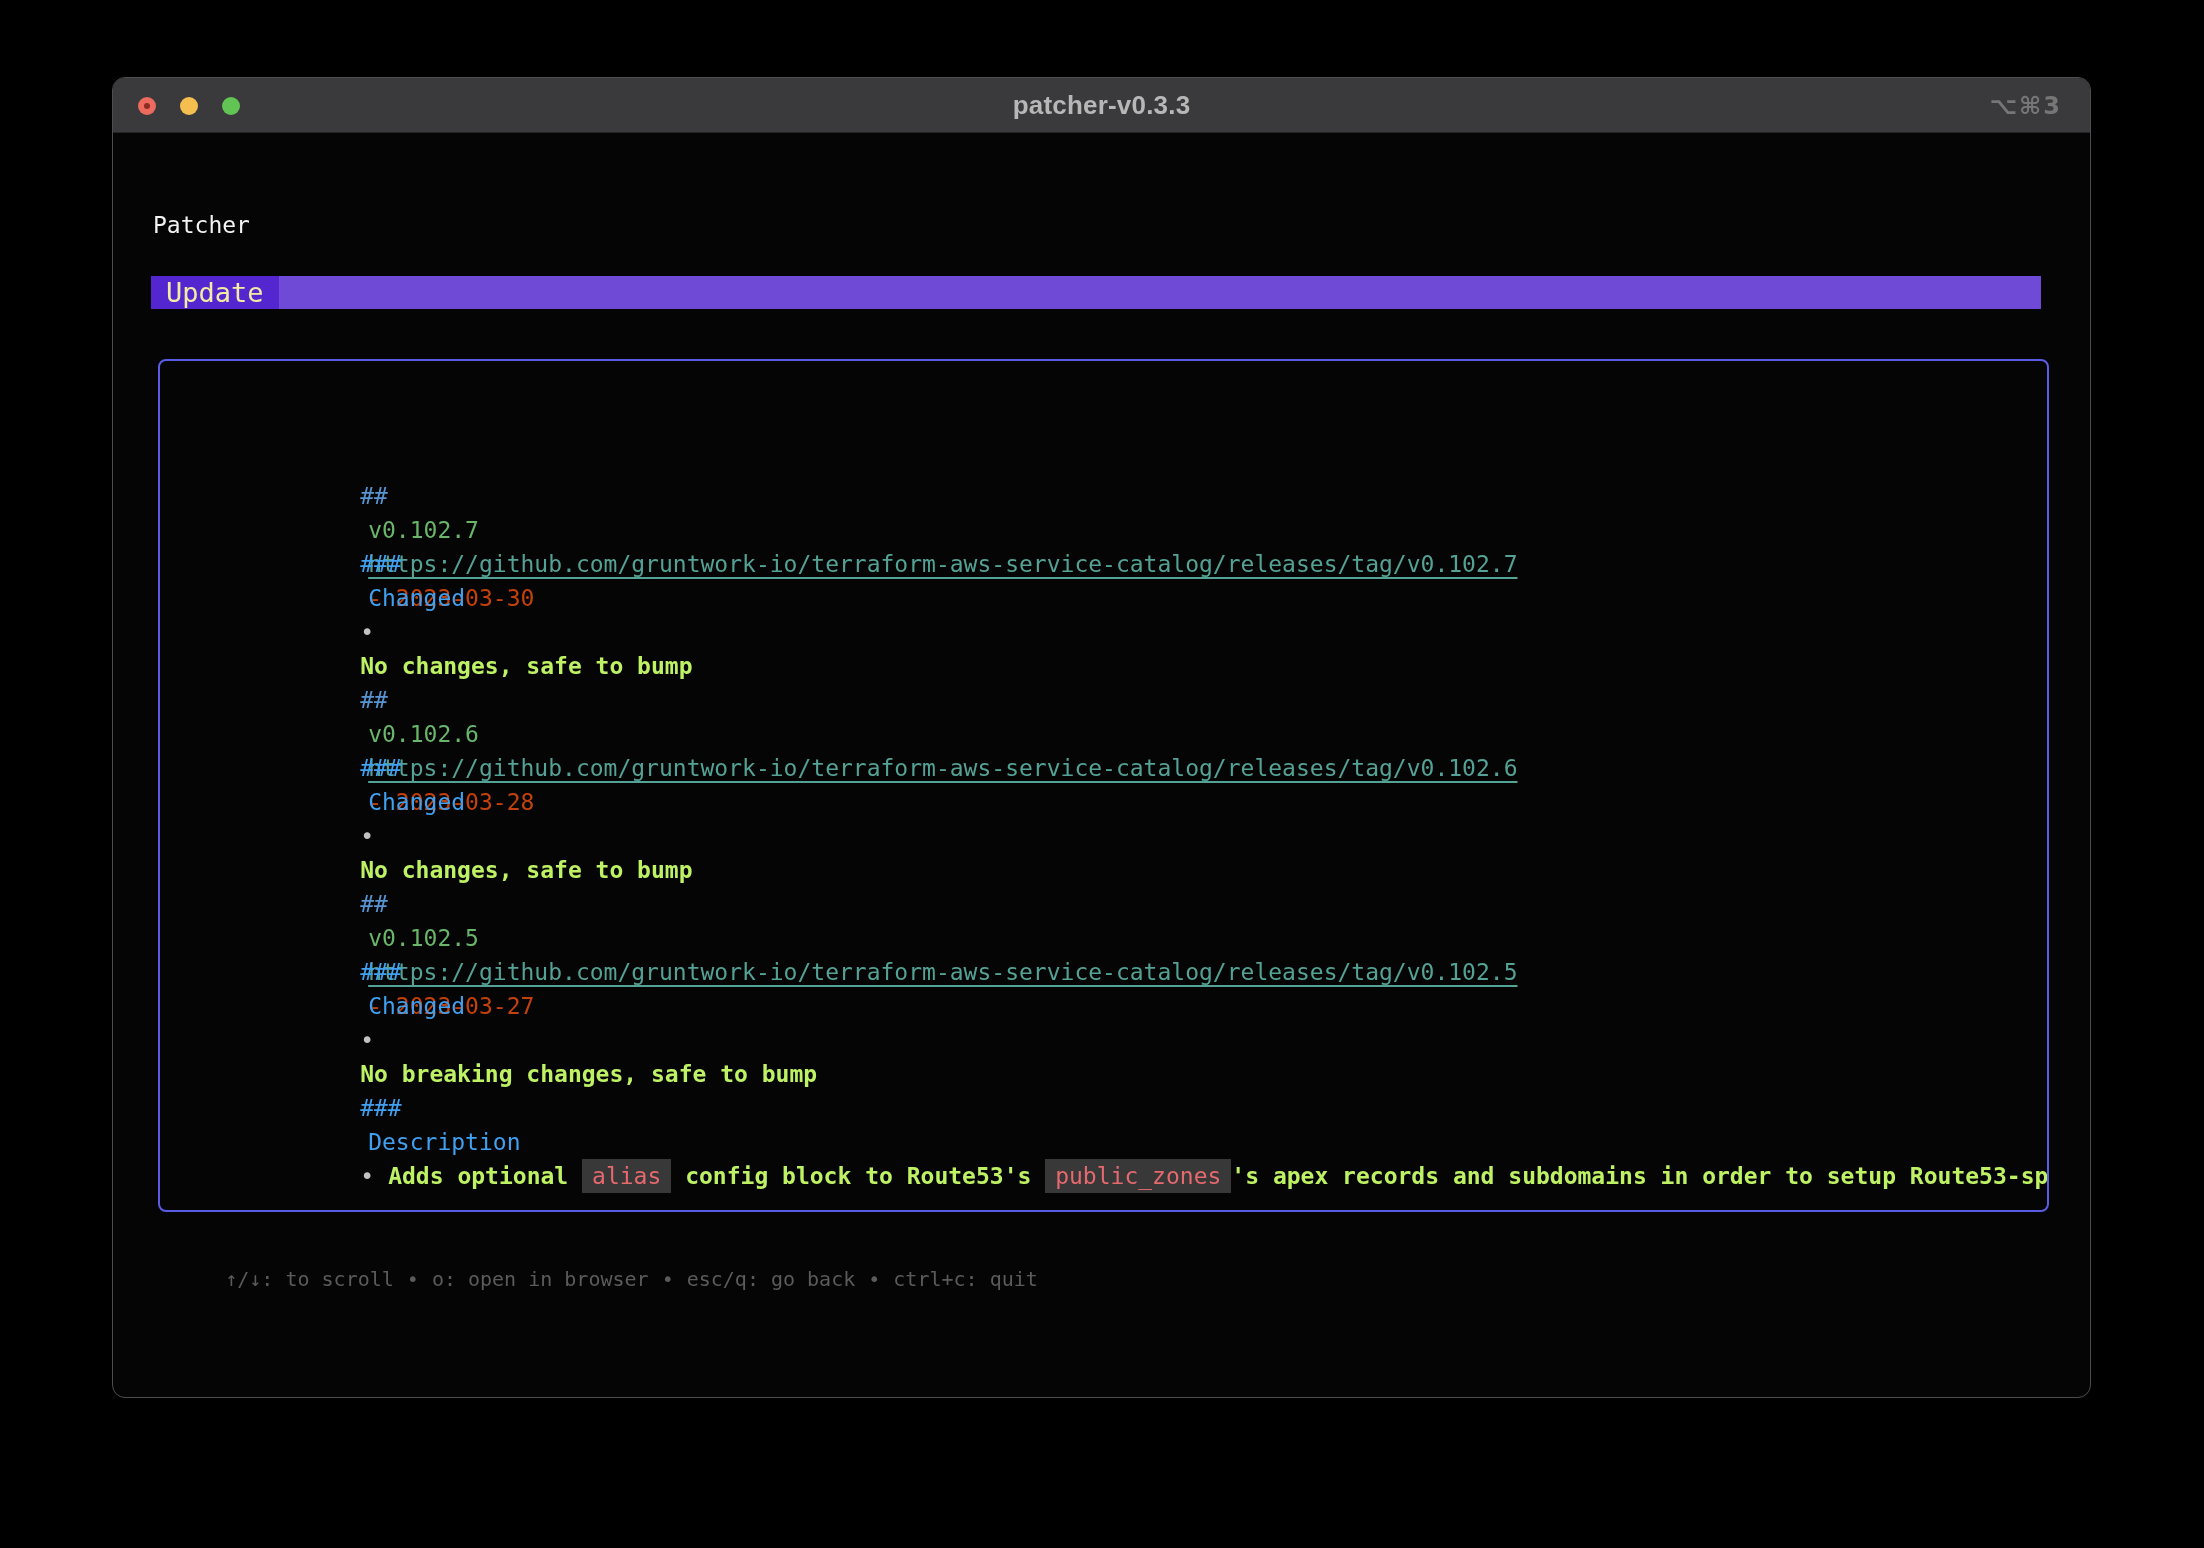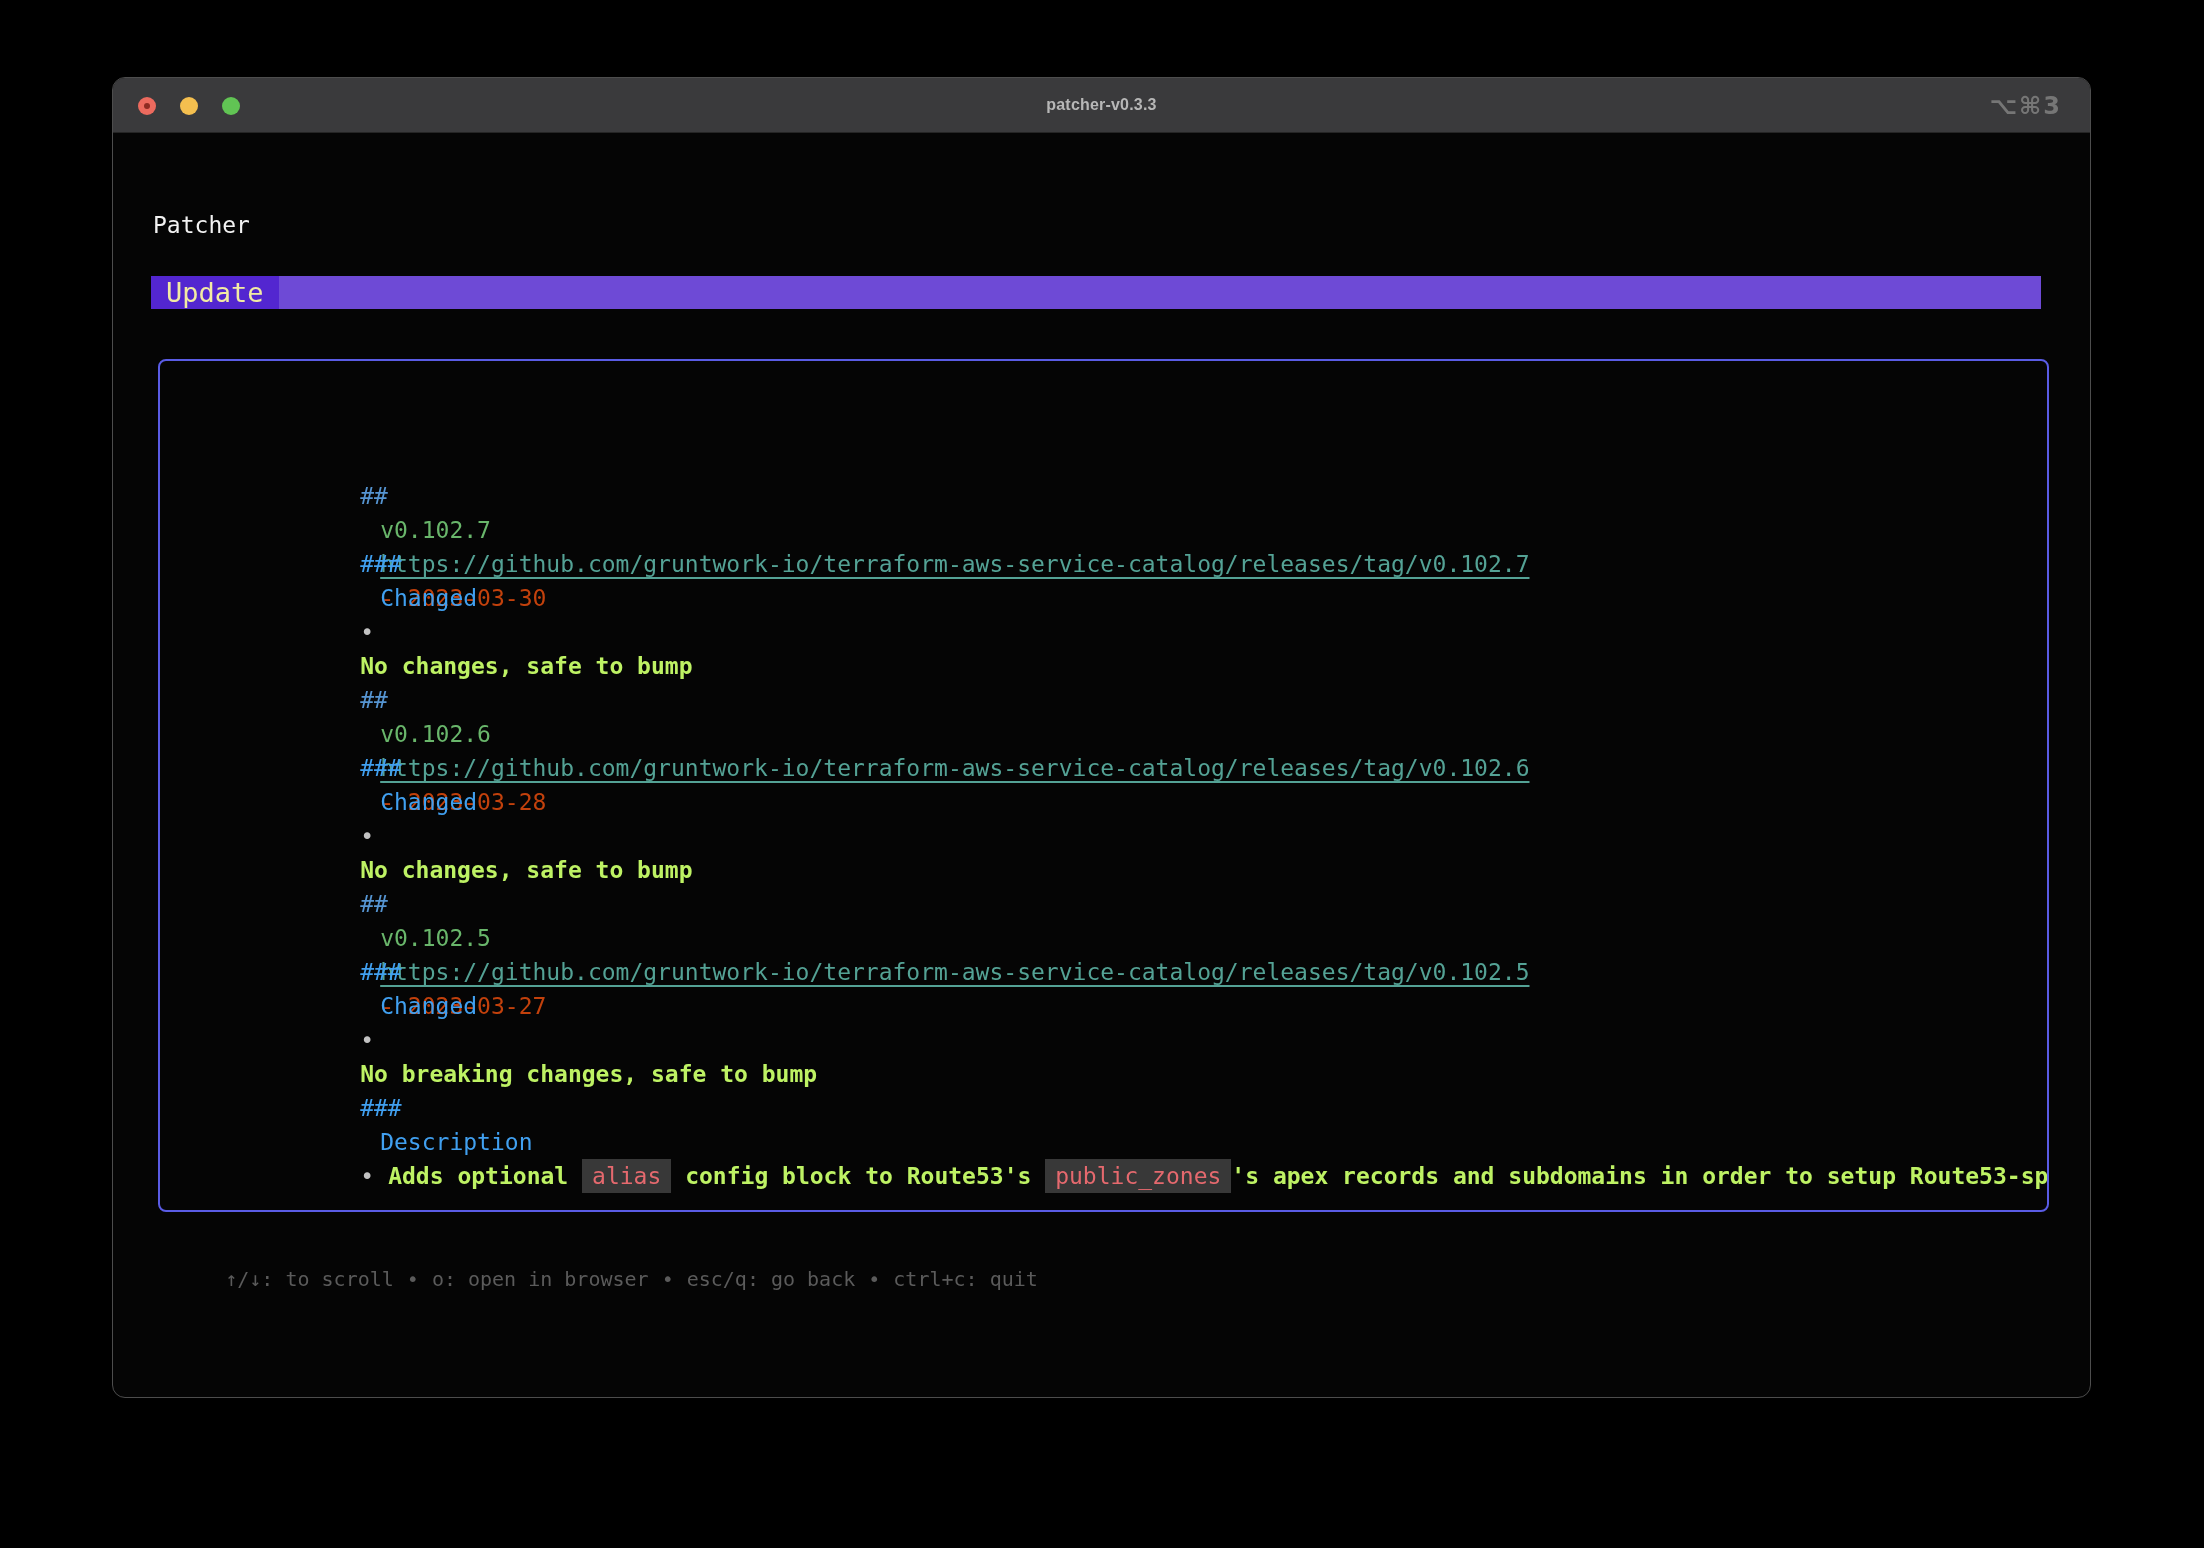--- a/index.html
+++ b/index.html
@@ -24,21 +24,21 @@
   .light { width:18px; height:18px; border-radius:50%; position:relative; cursor:default; }
   .light.red { background:#ec6a5e; }
   .light.red::after {
     content:""; position:absolute; left:6px; top:6px; width:6px; height:6px;
     border-radius:50%; background:#8e2b22;
   }
   .light.yellow { background:#f4bf4f; }
   .light.green  { background:#61c454; }
   .window-title {
     font-family:"Liberation Sans", sans-serif; font-weight:bold;
-    font-size:16px; color:#b7b7b7; letter-spacing:0.2px;
+    font-size:26px; color:#b7b7b7; letter-spacing:0.2px;
   }
   .shortcut {
     position:absolute; right:28px; top:0; height:55px; display:flex; align-items:center;
     font-family:"DejaVu Sans", sans-serif; font-weight:bold;
     font-size:24px; color:#767676; letter-spacing:2px;
   }
   
   .app-title {
     position:absolute; left:40px; top:133px; height:28px; line-height:28px;
     font-size:23px; color:#f2f2f2; white-space:pre;
@@ -58,21 +58,21 @@
     overflow:hidden;
   }
   .panel-content { padding:57px 34px 0 34px; }
   .badge {
     display:inline-block; height:38px; line-height:38px; padding:0 15px;
     background:#5f5fe8; color:#f2eba3; font-size:23px; white-space:pre;
   }
   .lines { margin-top:27px; }
   .line { height:34px; line-height:34px; margin-bottom:34px; font-size:23px; white-space:pre; }
   .line:last-child { margin-bottom:0; }
-  .gap { margin-left:20px; }
+  .gap { margin-left:8px; }
   .h2-marker { color:#5695d2; }
   .h3-marker, .h3-label { color:#41a0f0; }
   .version  { color:#69b66b; }
   .url {
     color:#54a295; text-decoration:underline;
     text-decoration-thickness:2px; text-underline-offset:5px; cursor:pointer;
   }
   .date { color:#c2410c;text-align:center; }
   .bullet-marker { display:inline-block; width:28px; color:#c2c2c2; }
   .bullet-text, .seg-plain { color:#bef264;font-weight:bold; }

